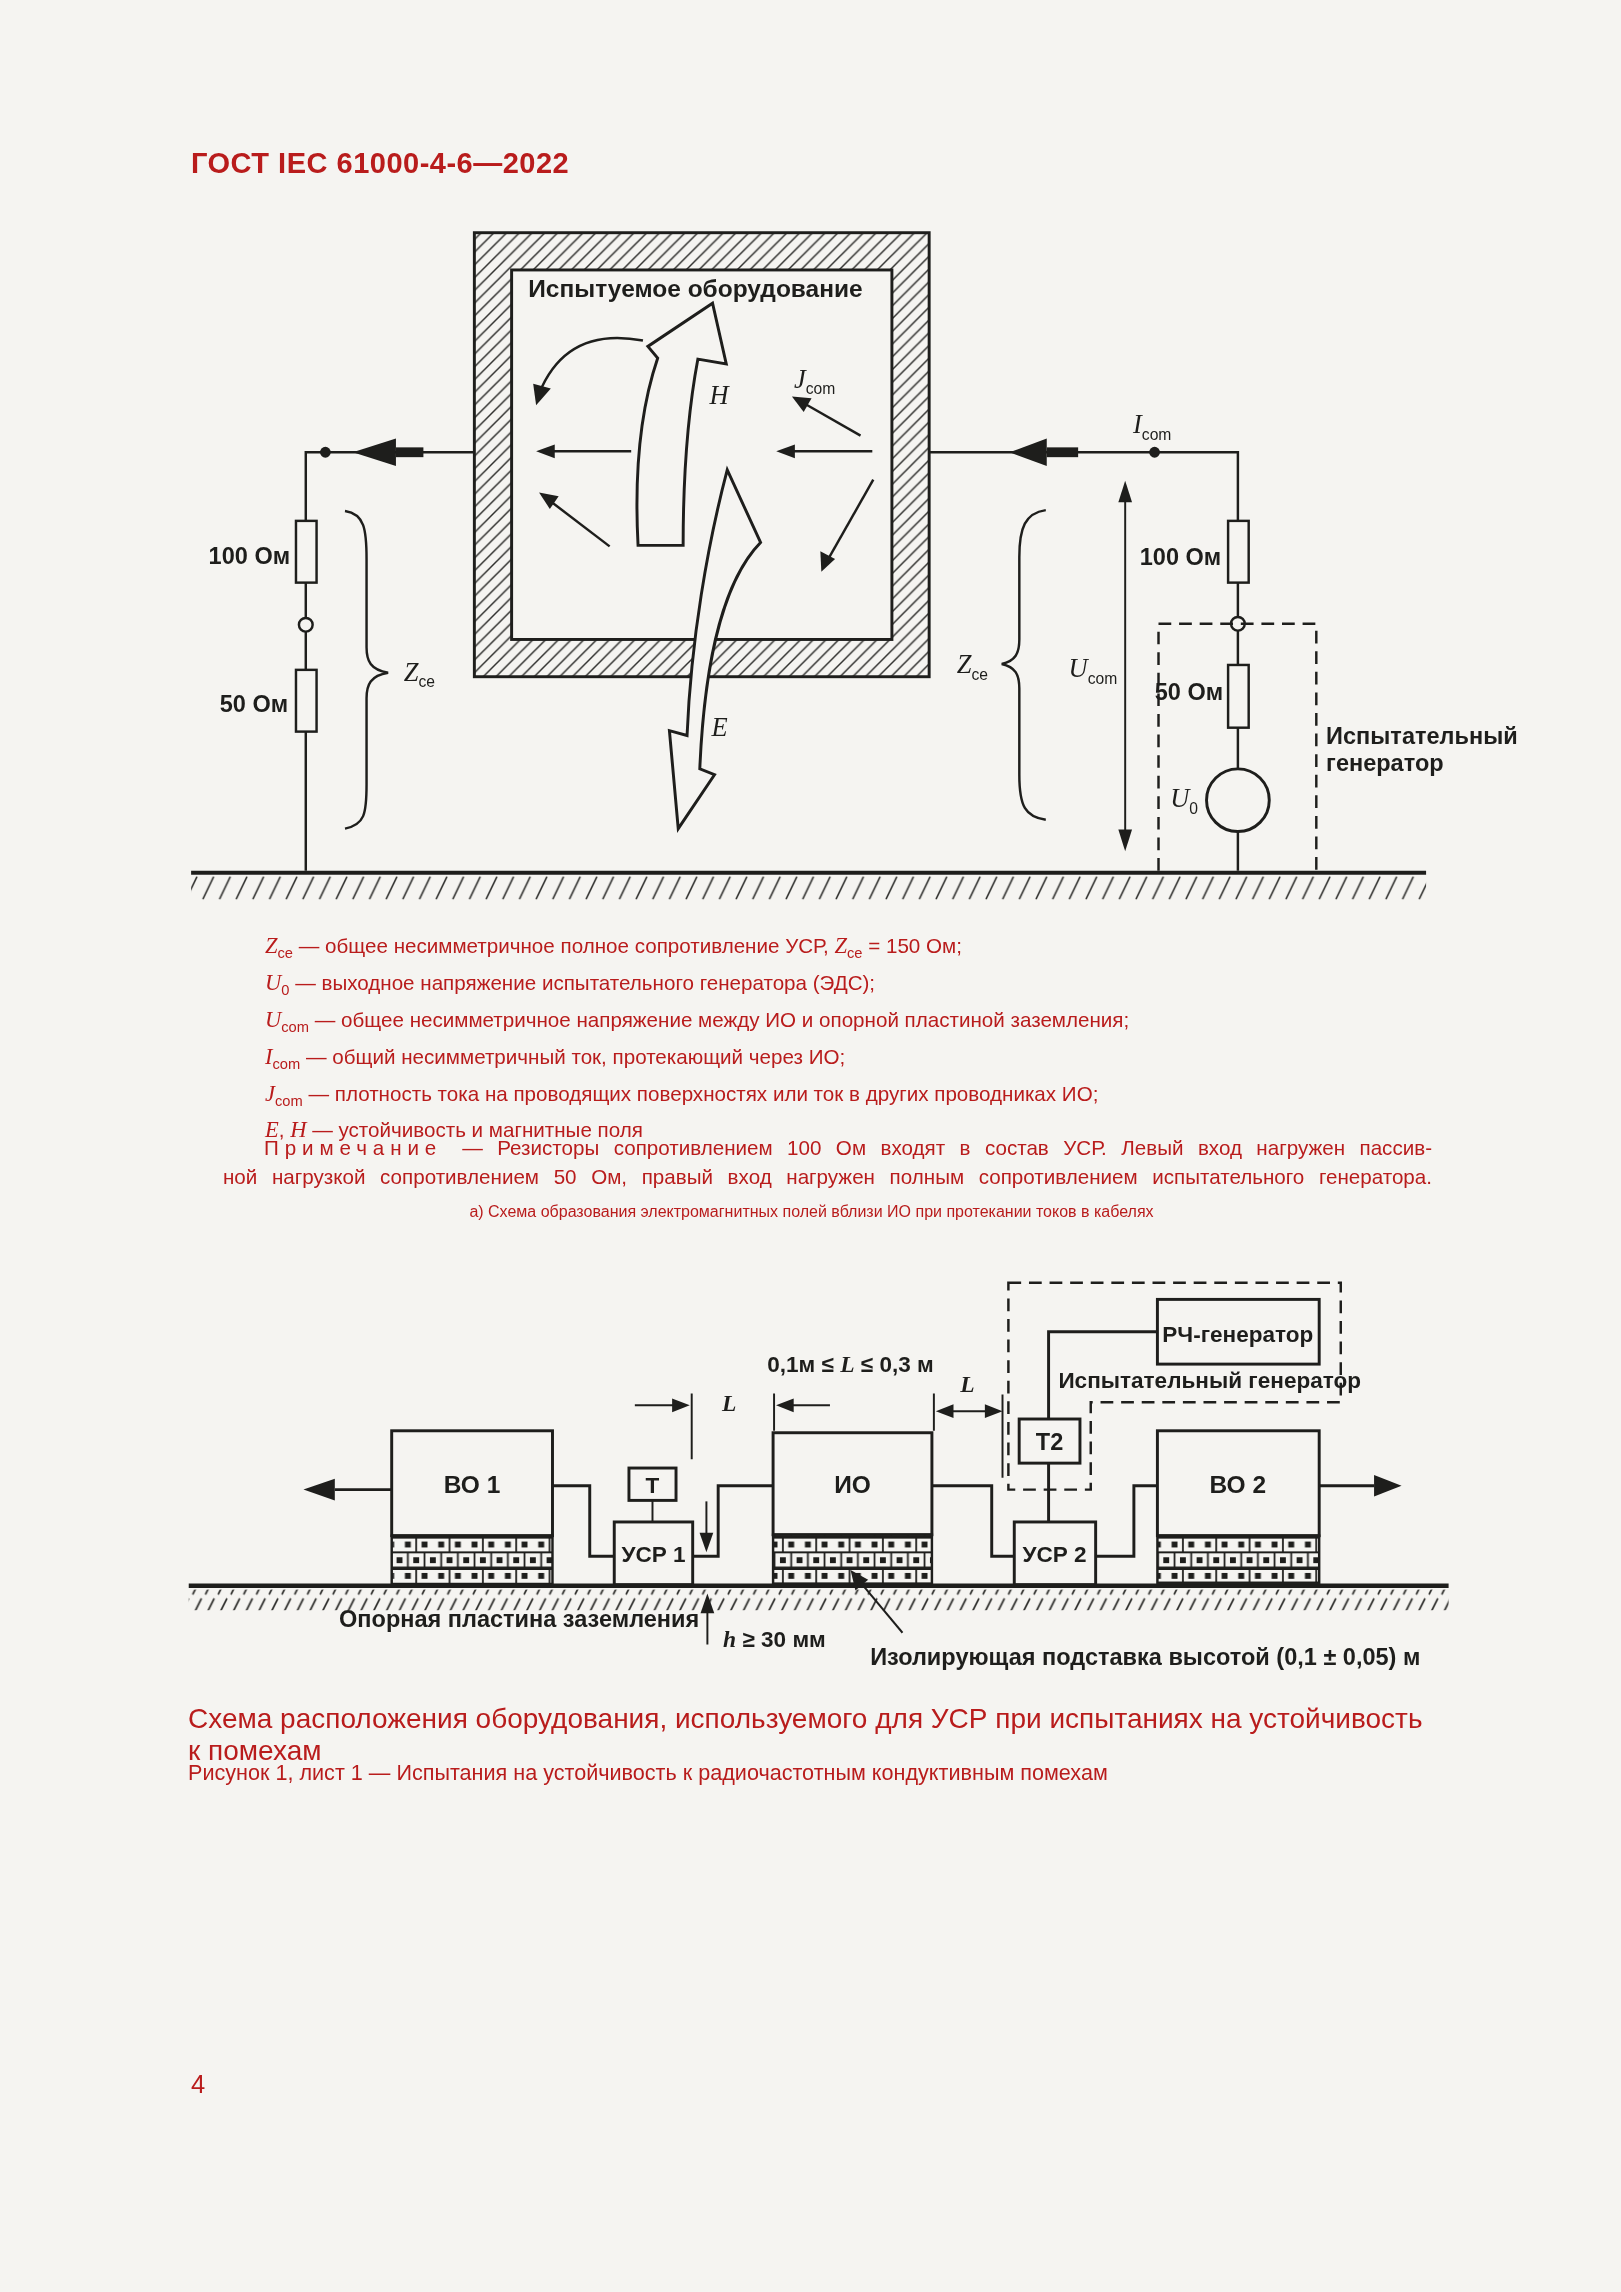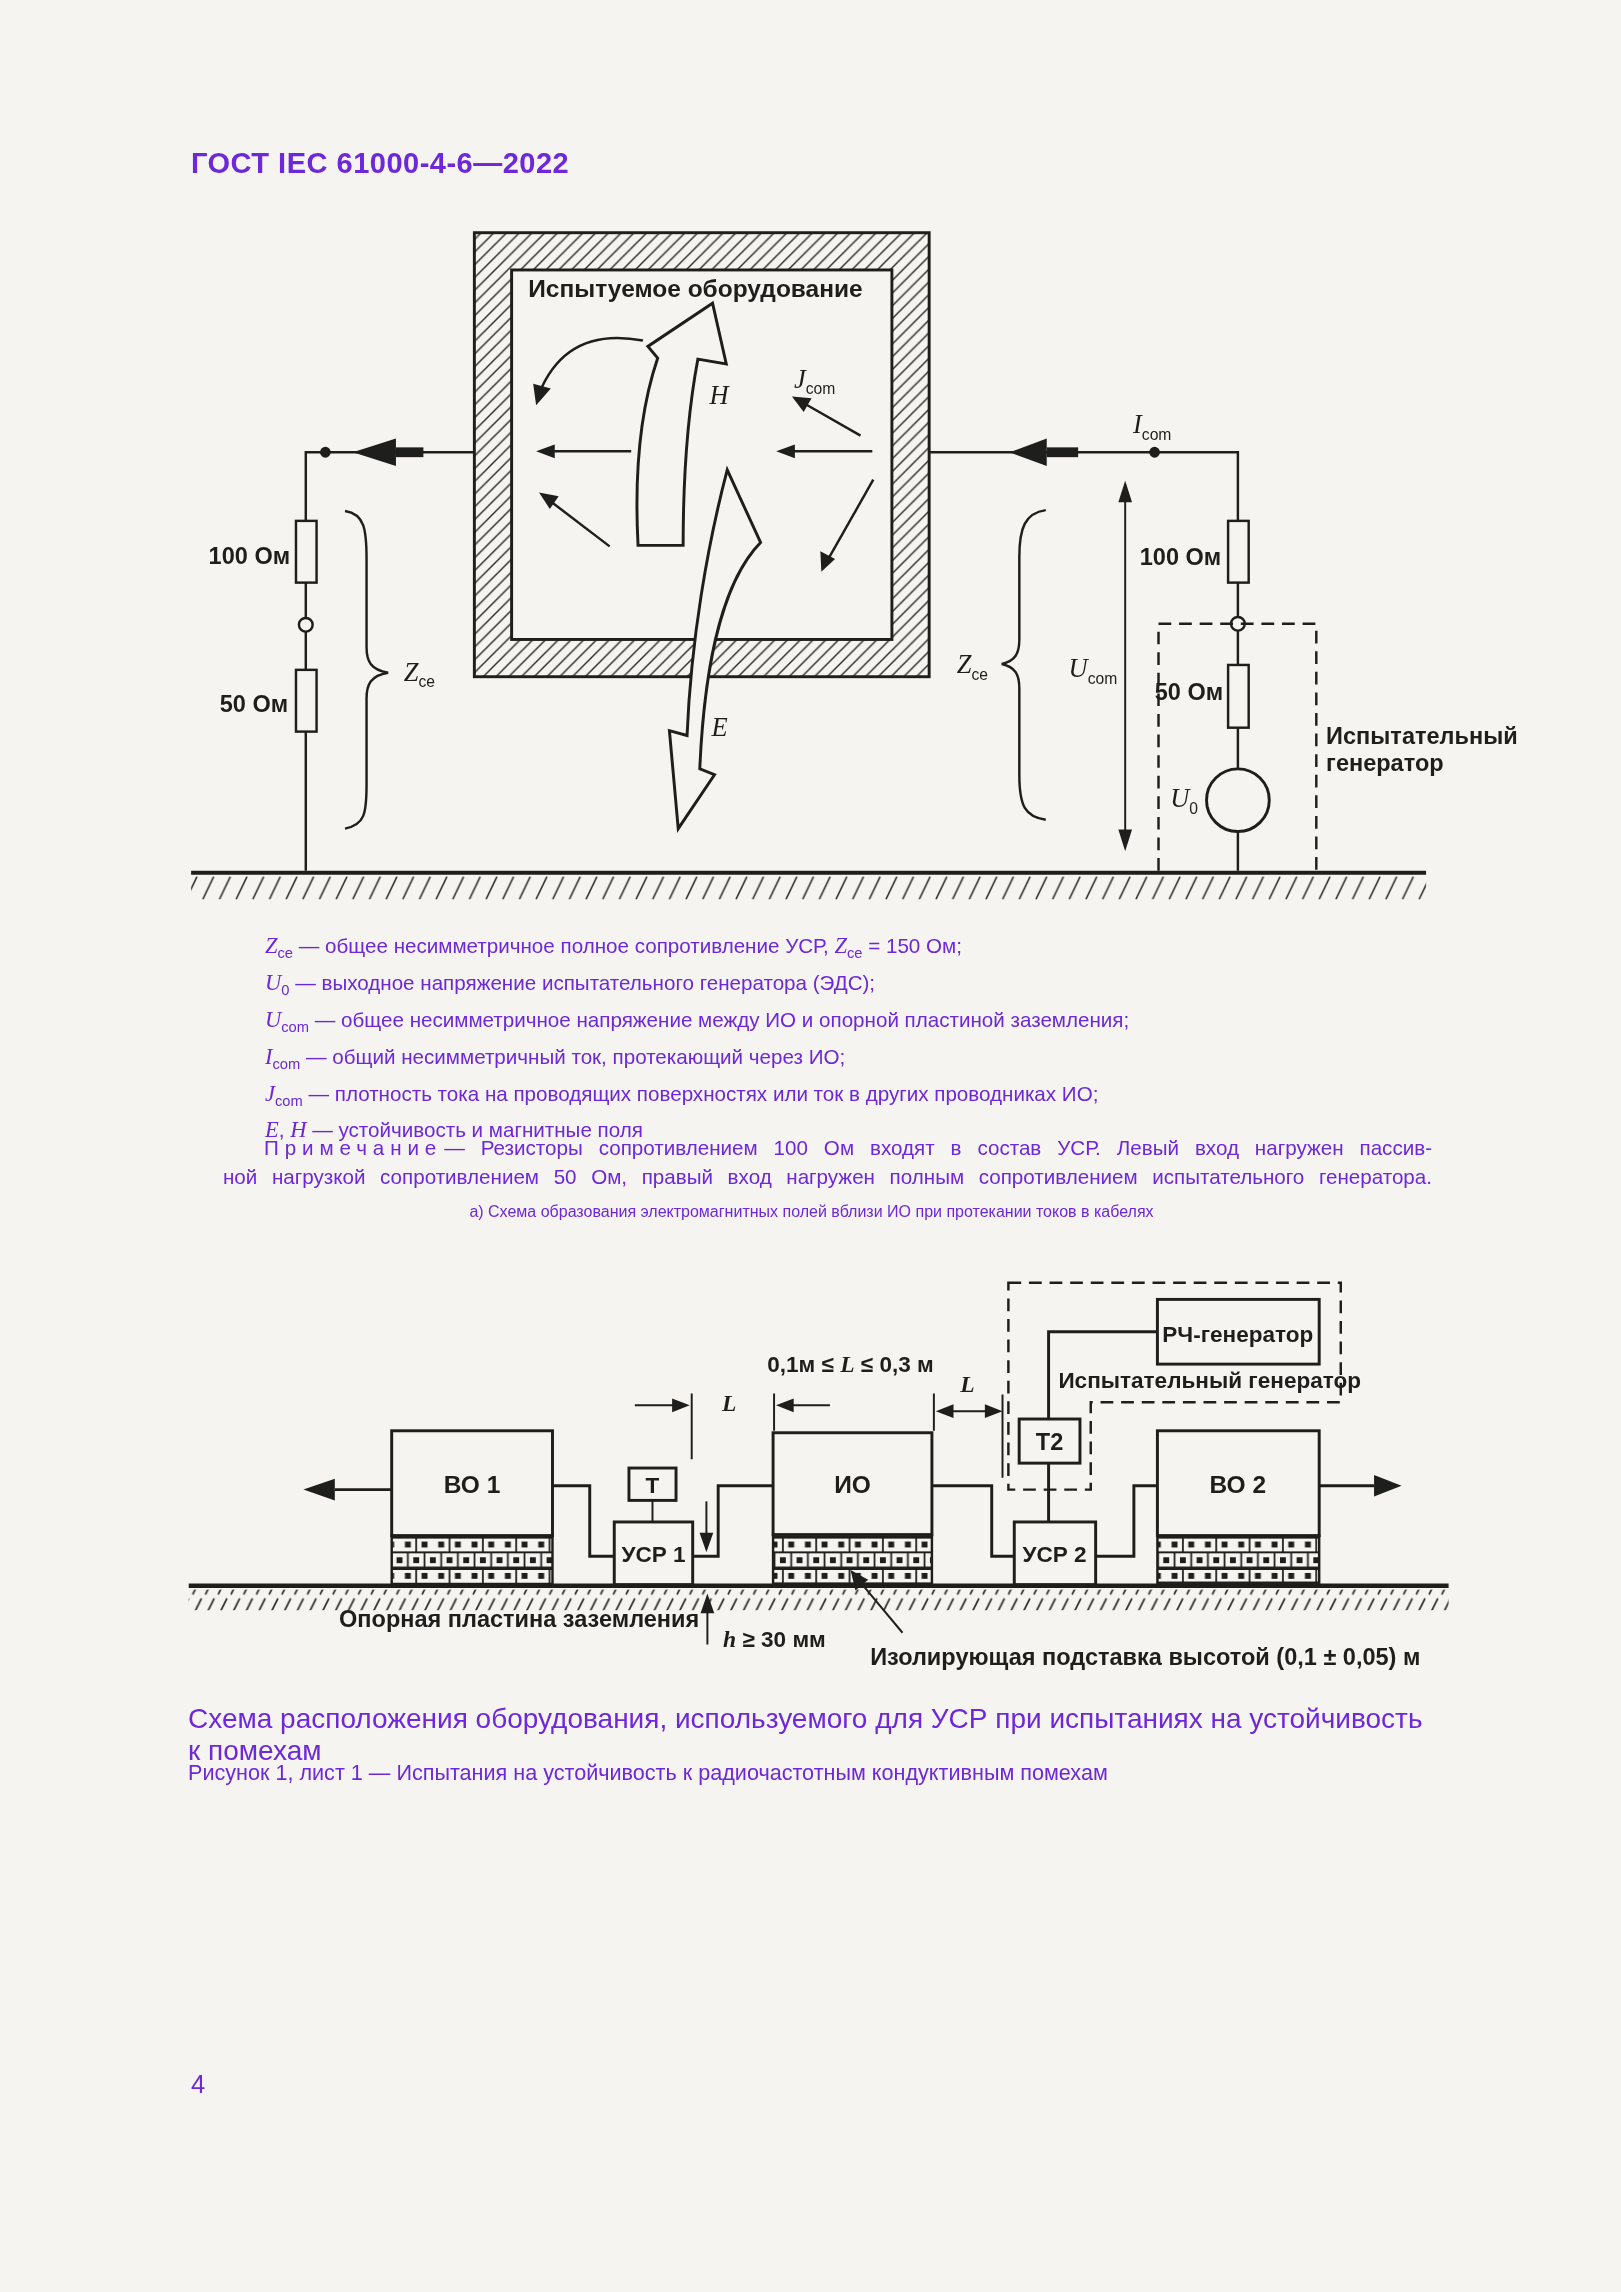--- a/index.html
+++ b/index.html
@@ -1,17 +1,17 @@
 <!DOCTYPE html>
 <html><head>
 <meta charset="utf-8">
 <style>
   html,body{margin:0;padding:0;background:#e8e8e6;}
   .page{position:relative;width:1621px;height:2293px;background:#f5f4f1;overflow:hidden;
-        font-family:"Liberation Sans",sans-serif;color:#6d28d9;}
+        font-family:"Liberation Sans",sans-serif;color:#b91c1c;}
   .abs{position:absolute;}
   .header{left:191px;top:147px;font-size:29px;font-weight:bold;letter-spacing:0.5px;}
   svg{position:absolute;display:block;}
   
   text{fill:#1e1e1c;}
   .t-sans{font-family:"Liberation Sans",sans-serif;font-weight:bold;}
   .fs25{font-size:25px;} .fs24{font-size:24px;} .fs23{font-size:23px;}
   .t-var{font-family:"Liberation Serif",serif;font-style:italic;font-size:27px;}
   .t-var2{font-family:"Liberation Serif",serif;font-style:italic;font-weight:bold;font-size:24px;}
   .t-sub{font-family:"Liberation Sans",sans-serif;font-style:normal;font-weight:normal;font-size:16px;}
@@ -27,21 +27,21 @@
   .dash{stroke:#1e1e1c;stroke-width:2.5;fill:none;stroke-dasharray:13 8;}
   .hollow{stroke:#1e1e1c;stroke-width:3;fill:#f5f4f1;stroke-linejoin:miter;}
   
   .legend{left:265px;top:931px;font-size:20.6px;line-height:30px;}
   .legend .line{white-space:nowrap;}
   .var{font-family:"Liberation Serif",serif;font-style:italic;font-size:22.5px;}
   .sub{font-size:14.7px;vertical-align:-4.9px;}
   .note{left:191px;top:1133px;width:1241px;font-size:20.6px;line-height:29px;}
   .note .l1{text-align:justify;text-align-last:justify;text-indent:73px;}
   .note .l2{text-align:justify;text-align-last:justify;margin-left:32px;}
-  .note-label{letter-spacing:5.9px;margin-right:2px;}
+  .note-label{letter-spacing:5.9px;margin-right:20px;}
   .caption-a{left:191px;top:1203px;width:1241px;text-align:center;font-size:16px;}
   .caption{left:188px;top:1703px;width:1245px;text-align:left;font-size:28px;}
   .figure-caption{left:188px;top:1760px;width:1245px;text-align:left;font-size:21.6px;}
   .pagenum{left:191px;top:2070px;font-size:25.5px;}
 </style>
 </head>
 <body>
 
 <div class="page">
 

